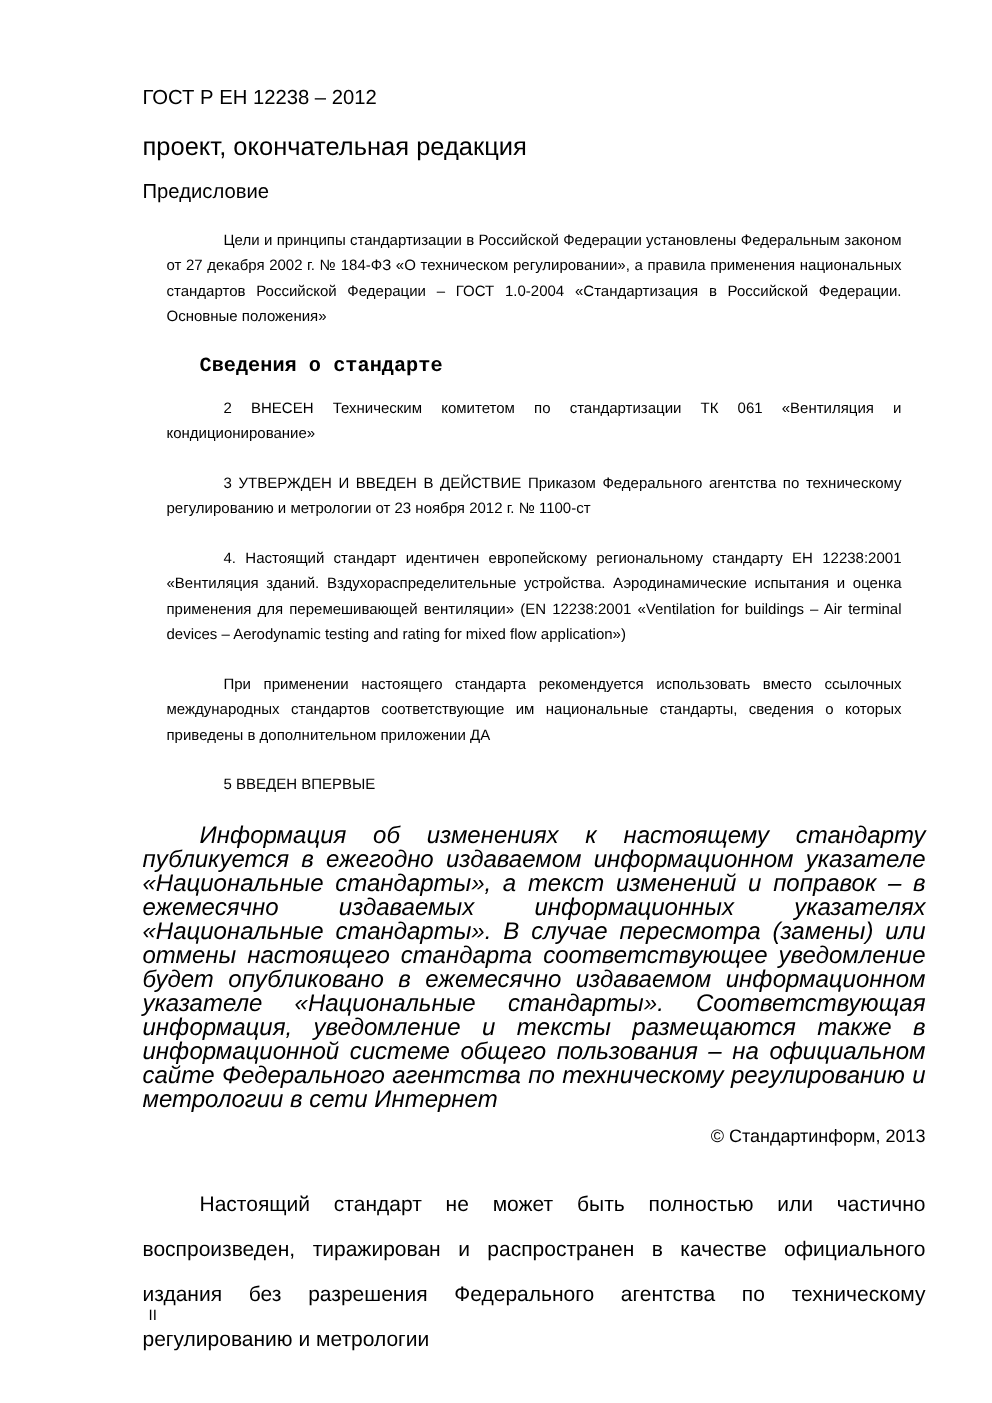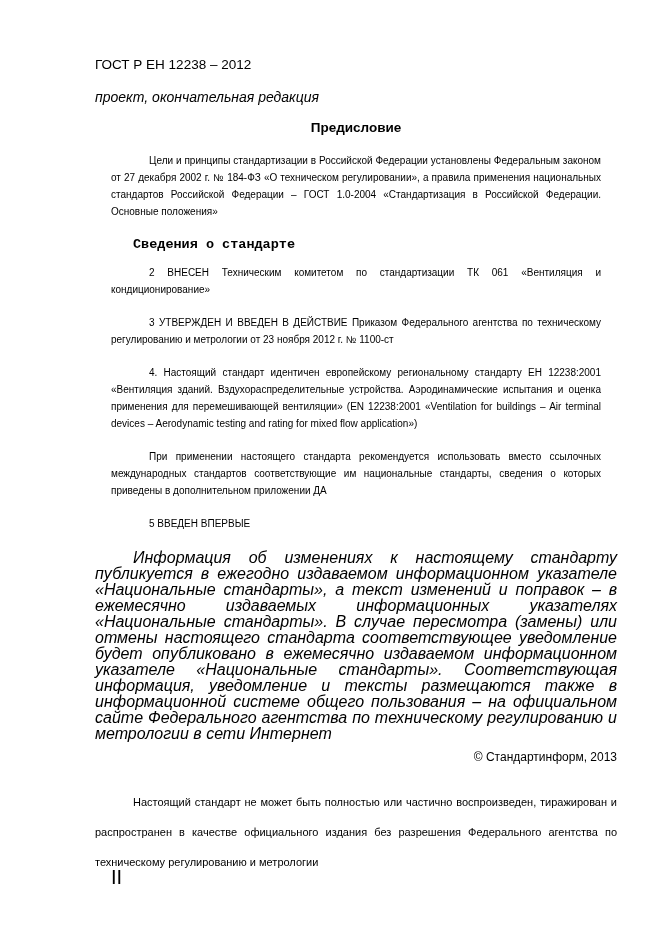--- a/index.html
+++ b/index.html
@@ -17,29 +17,28 @@
     font-family: "Liberation Sans", sans-serif;
     color: #000000;
     overflow: hidden;
   }
   .doc-number {
     font-size: 13.5px;
     line-height: 17px;
     margin: 0;
   }
   .draft-note {
-    font-size: 14px;
-    font-style: italic;
+    font-size: 17px;
     line-height: 17px;
     margin: 16px 0 0 0;
   }
   .preface-title {
     font-size: 13.5px;
-    font-weight: bold;
-    text-align: center;
+    font-weight: normal;
+    text-align: left;
     line-height: 17px;
     margin: 13px 0 0 0;
   }
   p.body-par {
     font-size: 10px;
     line-height: 17px;
     text-align: justify;
     text-indent: 38px;
     margin: 16px;
   }
@@ -68,31 +67,31 @@
     text-indent: 38px;
     margin: 18px 0 0 0;
   }
   .copyright {
     font-size: 12px;
     text-align: right;
     line-height: 16px;
     margin: 7px 0 0 0;
   }
   .reproduction-notice {
-    font-size: 11px;
+    font-size: 14px;
     line-height: 30px;
     text-align: justify;
     text-indent: 38px;
     margin: 22px 0 0 0;
   }
   .page-number {
     position: absolute;
-    left: 111px;
+    left: 99px;
     top: 869px;
-    font-size: 20px;
+    font-size: 10px;
     line-height: 17px;
   }
 </style>
 </head>
 <body>
 
 <div class="page">
 
   <p class="doc-number">ГОСТ Р ЕН 12238 – 2012</p>
 

